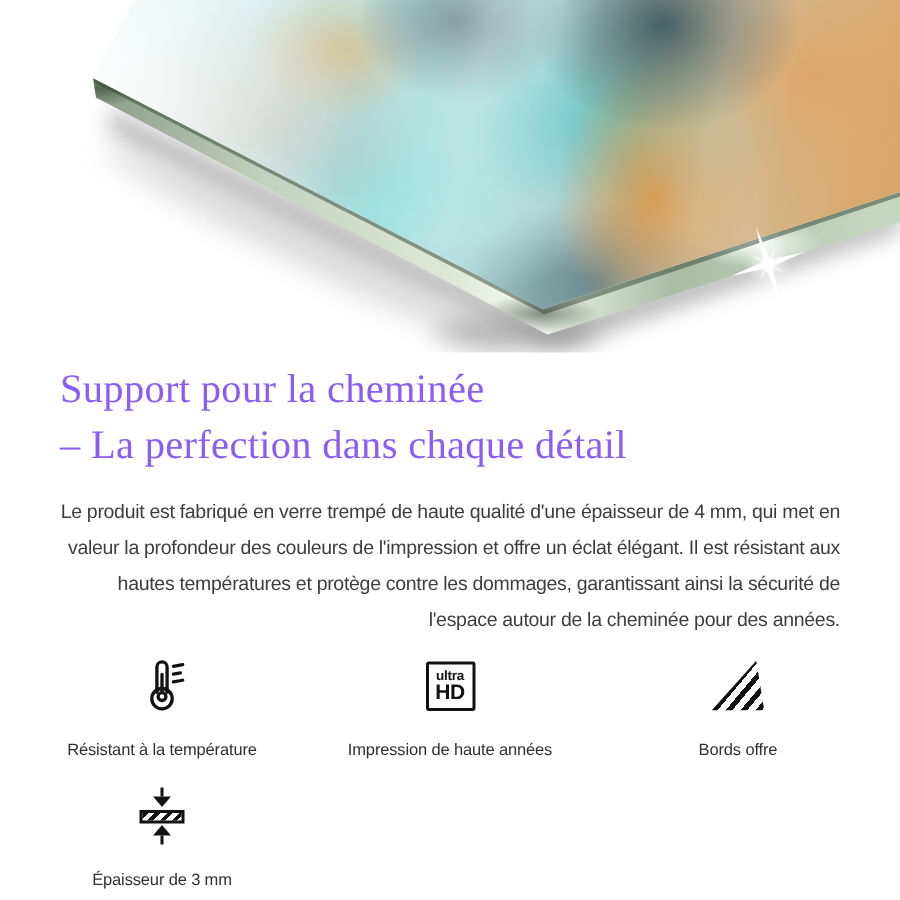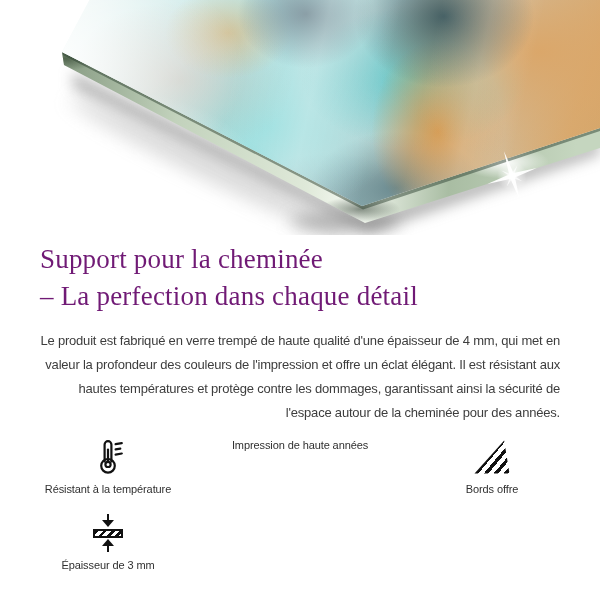--- a/index.html
+++ b/index.html
@@ -63,35 +63,35 @@
     clip-path:polygon(100px -20px,62px 52px,362px 206px,600px 128px,600px -20px);
     background:
       linear-gradient(102deg, rgba(255,255,255,0) 38%, rgba(255,255,255,0.3) 51%, rgba(255,255,255,0) 62%),
       linear-gradient(102deg, rgba(255,255,255,0) 68%, rgba(255,255,255,0.14) 76%, rgba(255,255,255,0) 84%);
   }
   .sparkle{position:absolute;left:482px;top:146px;width:60px;height:60px;}
   
   .content{padding:6px 40px 0 40px;}
   .title{
     font-family:"Liberation Serif", serif;font-weight:400;
-    font-size:27px;line-height:37px;color:#701a75;margin:0 0 14px 0;letter-spacing:0.2px;
+    font-size:27px;line-height:37px;color:#8b5cf6;margin:0 0 14px 0;letter-spacing:0.2px;
   }
   .title .tline{display:block;}
   .desc{
     font-size:13px;line-height:24px;color:#3d3d3d;letter-spacing:-0.2px;
     margin:0 0 10px 0;max-width:524px;text-align:right;
   }
   
   .features{
     display:grid;grid-template-columns:1fr 1fr 1fr;
     padding:0 12px;row-gap:16px;margin-top:2px;
   }
   .feature{display:flex;flex-direction:column;align-items:center;}
   .icon-wrap{height:44px;display:flex;align-items:center;justify-content:center;}
-  .f-label{margin-top:4px;font-size:11px;color:#303030;letter-spacing:-0.1px;}
+  .f-label{margin-top:15px;font-size:11px;color:#303030;letter-spacing:-0.1px;}
   .ico{stroke:#111;fill:none;stroke-width:2.2;}
   
   .uhd-box{
     width:33px;height:33px;border:2.4px solid #111;border-radius:2px;
     display:flex;flex-direction:column;align-items:center;justify-content:center;
     color:#111;box-sizing:border-box;
   }
   .uhd-top{font-size:9px;font-weight:bold;line-height:9px;letter-spacing:-0.2px;}
   .uhd-bottom{font-size:14px;font-weight:bold;line-height:13px;letter-spacing:-0.3px;}
   
@@ -153,20 +153,26 @@
         <circle class="ico" cx="20" cy="28.8" r="6.8" fill="#fff"></circle>
         <path class="ico" d="M20 12.6 L20 24.6" stroke-linecap="round"></path>
         <circle class="ico" cx="20" cy="27.4" r="2.6"></circle>
         <path class="ico" d="M27.6 7.2 L33.8 6.1 M27.6 12.4 L32.3 11.6 M27.6 17.6 L33.8 16.5" stroke-linecap="round"></path>
       </svg>
     </div>
     <div class="f-label">Résistant à la température</div>
   </div>
 
   <div class="feature">
+    <div class="icon-wrap">
+      <div class="uhd-box">
+        <span class="uhd-top">ultra</span>
+        <span class="uhd-bottom">HD</span>
+      </div>
+    </div>
     <div class="f-label">Impression de haute années</div>
   </div>
 
 
 
   <div class="feature">
     <div class="icon-wrap">
       <div class="stripes-tri"></div>
     </div>
     <div class="f-label">Bords offre</div>

